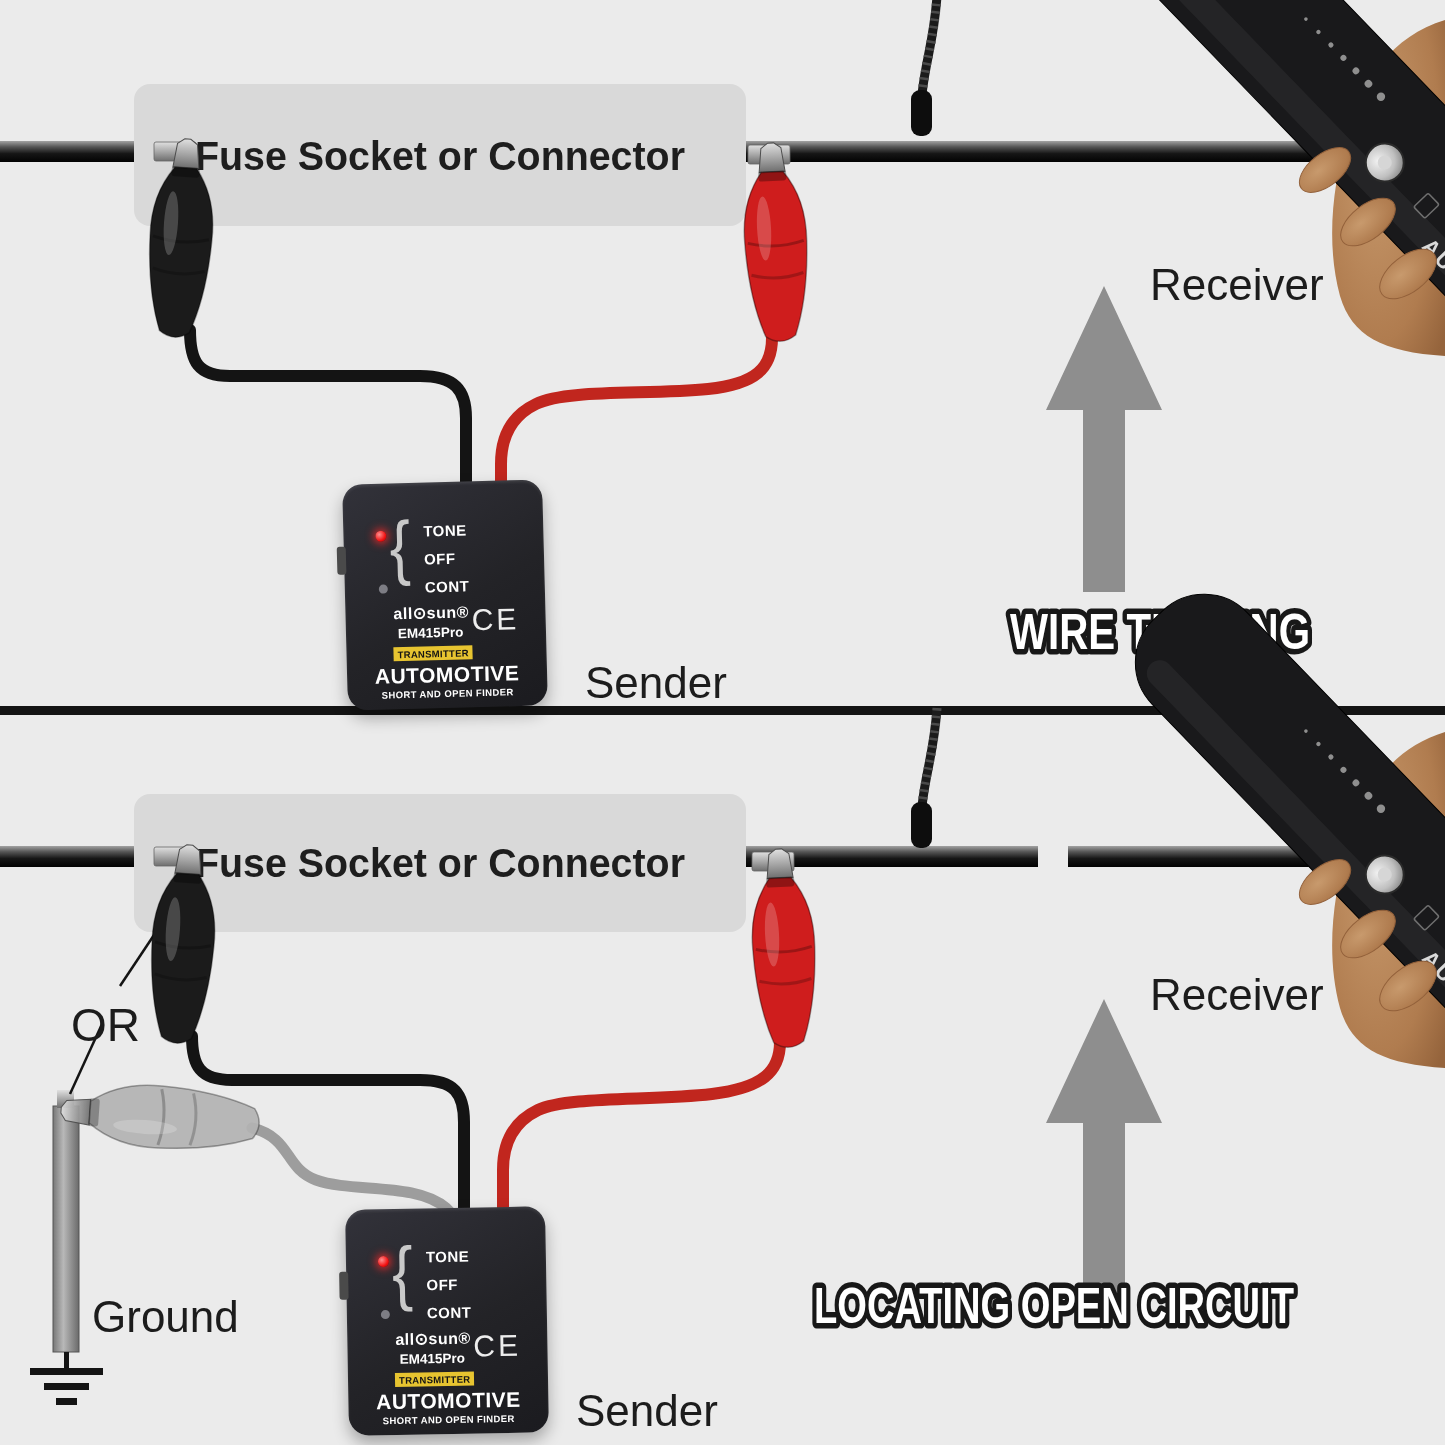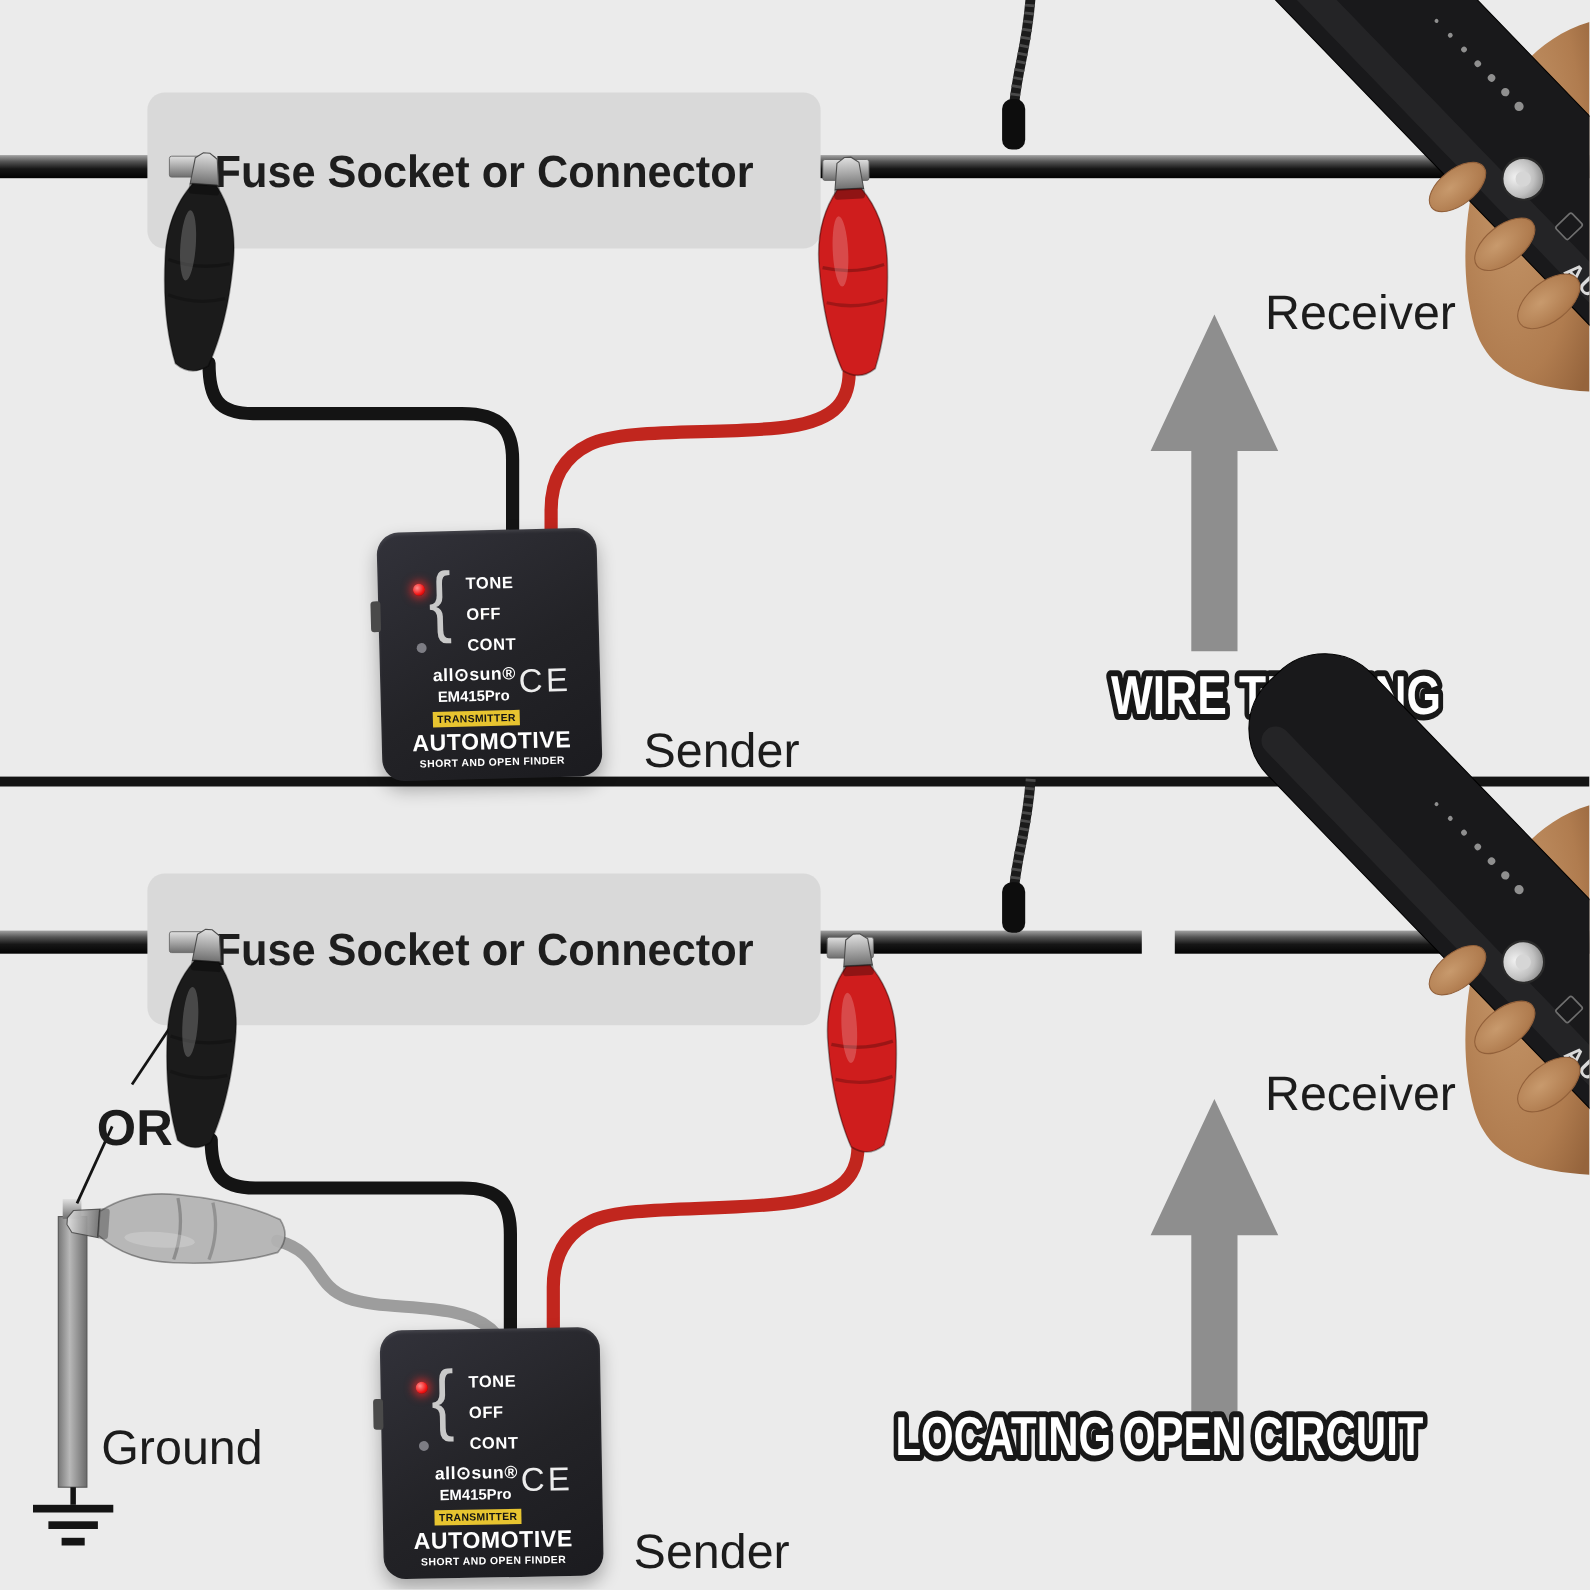--- a/index.html
+++ b/index.html
@@ -9,21 +9,21 @@
     font-family:"Liberation Sans",sans-serif;
   }
   svg.scene{position:absolute;left:0;top:0;z-index:1;}
   
   .txt{position:absolute;z-index:4;color:#1c1c1c;white-space:nowrap;margin-top:20px;}
   #receiver-top{left:1150px;top:240px;font-size:44px;}
   #sender-top{left:585px;top:638px;font-size:44px;}
   #receiver-bot{left:1150px;top:950px;font-size:44px;}
   #sender-bot{left:576px;top:1366px;font-size:44px;}
   #ground-lbl{left:92px;top:1272px;font-size:44px;text-align:right;}
-  #or-lbl{left:88px;top:978px;font-size:46px;font-weight:bold;}
+  #or-lbl{left:71px;top:978px;font-size:46px;font-weight:normal;}
   
   .device{
     position:absolute;z-index:3;width:200px;height:226px;
     background:linear-gradient(150deg,#32323a 0%,#232327 55%,#1b1b1f 100%);
     border-radius:20px;
     box-shadow:0 8px 16px rgba(0,0,0,.30), inset 0 2px 3px rgba(255,255,255,.10);
   }
   #device-top{left:345px;top:482px;transform:rotate(-1.5deg);}
   #device-bot{left:347px;top:1208px;transform:rotate(-1deg);}
   .device .side-switch{position:absolute;left:-7px;top:62px;width:9px;height:28px;background:#4a4a4a;border-radius:3px;}

